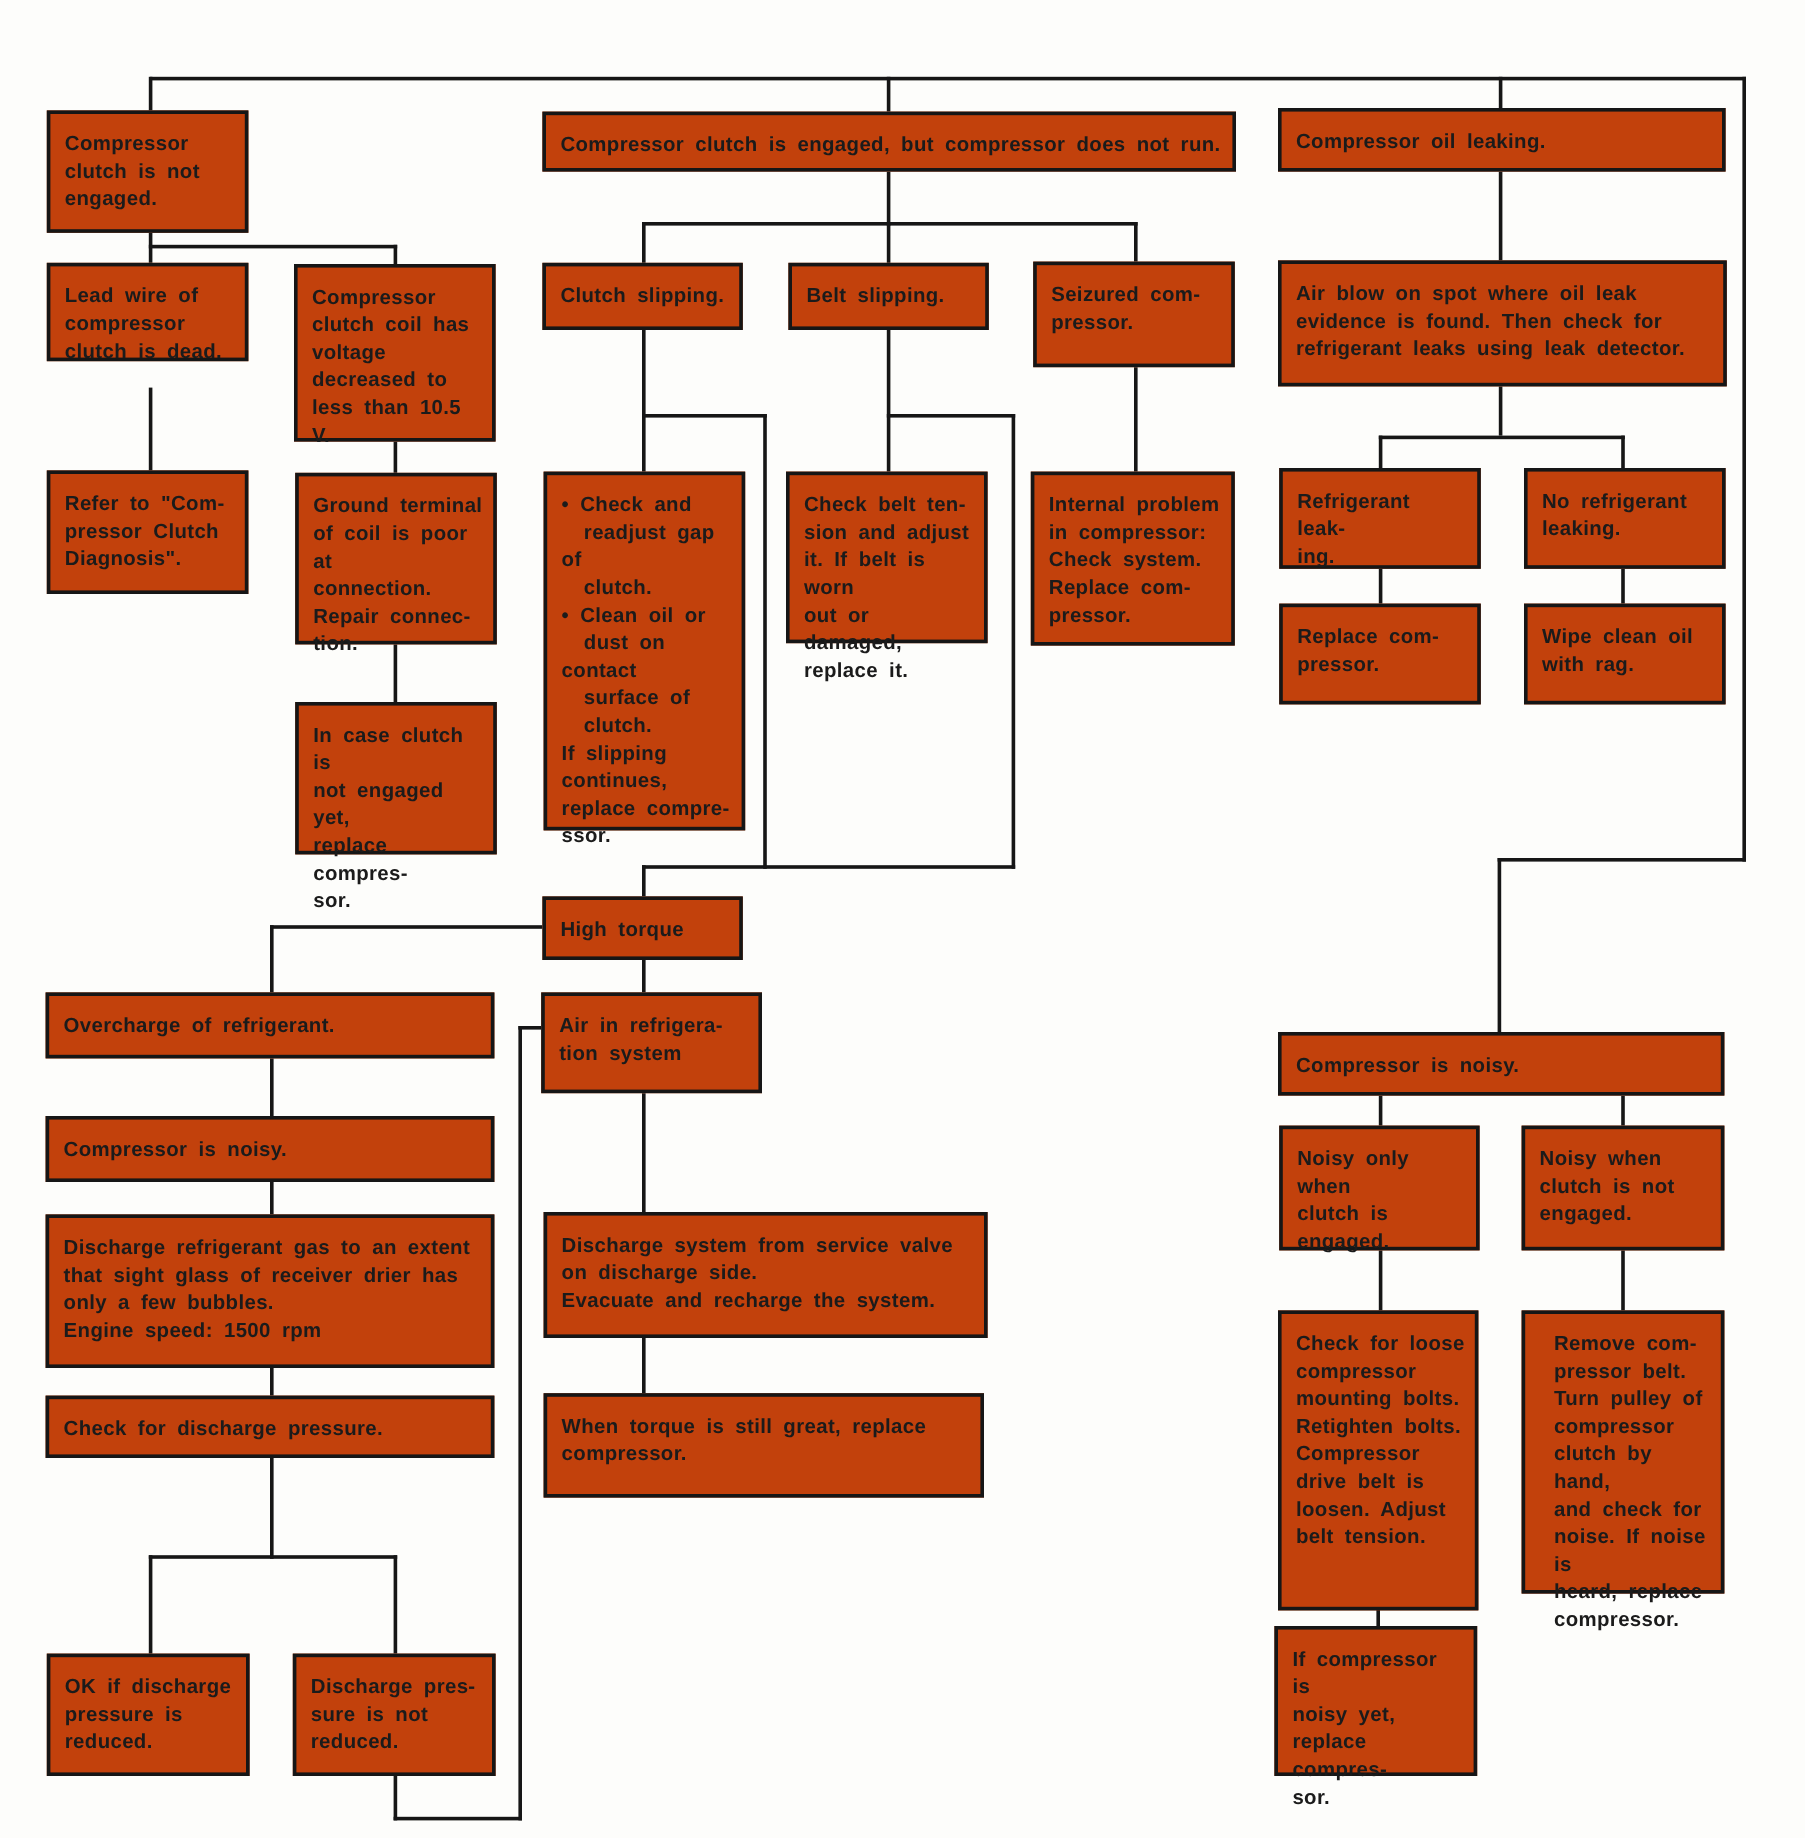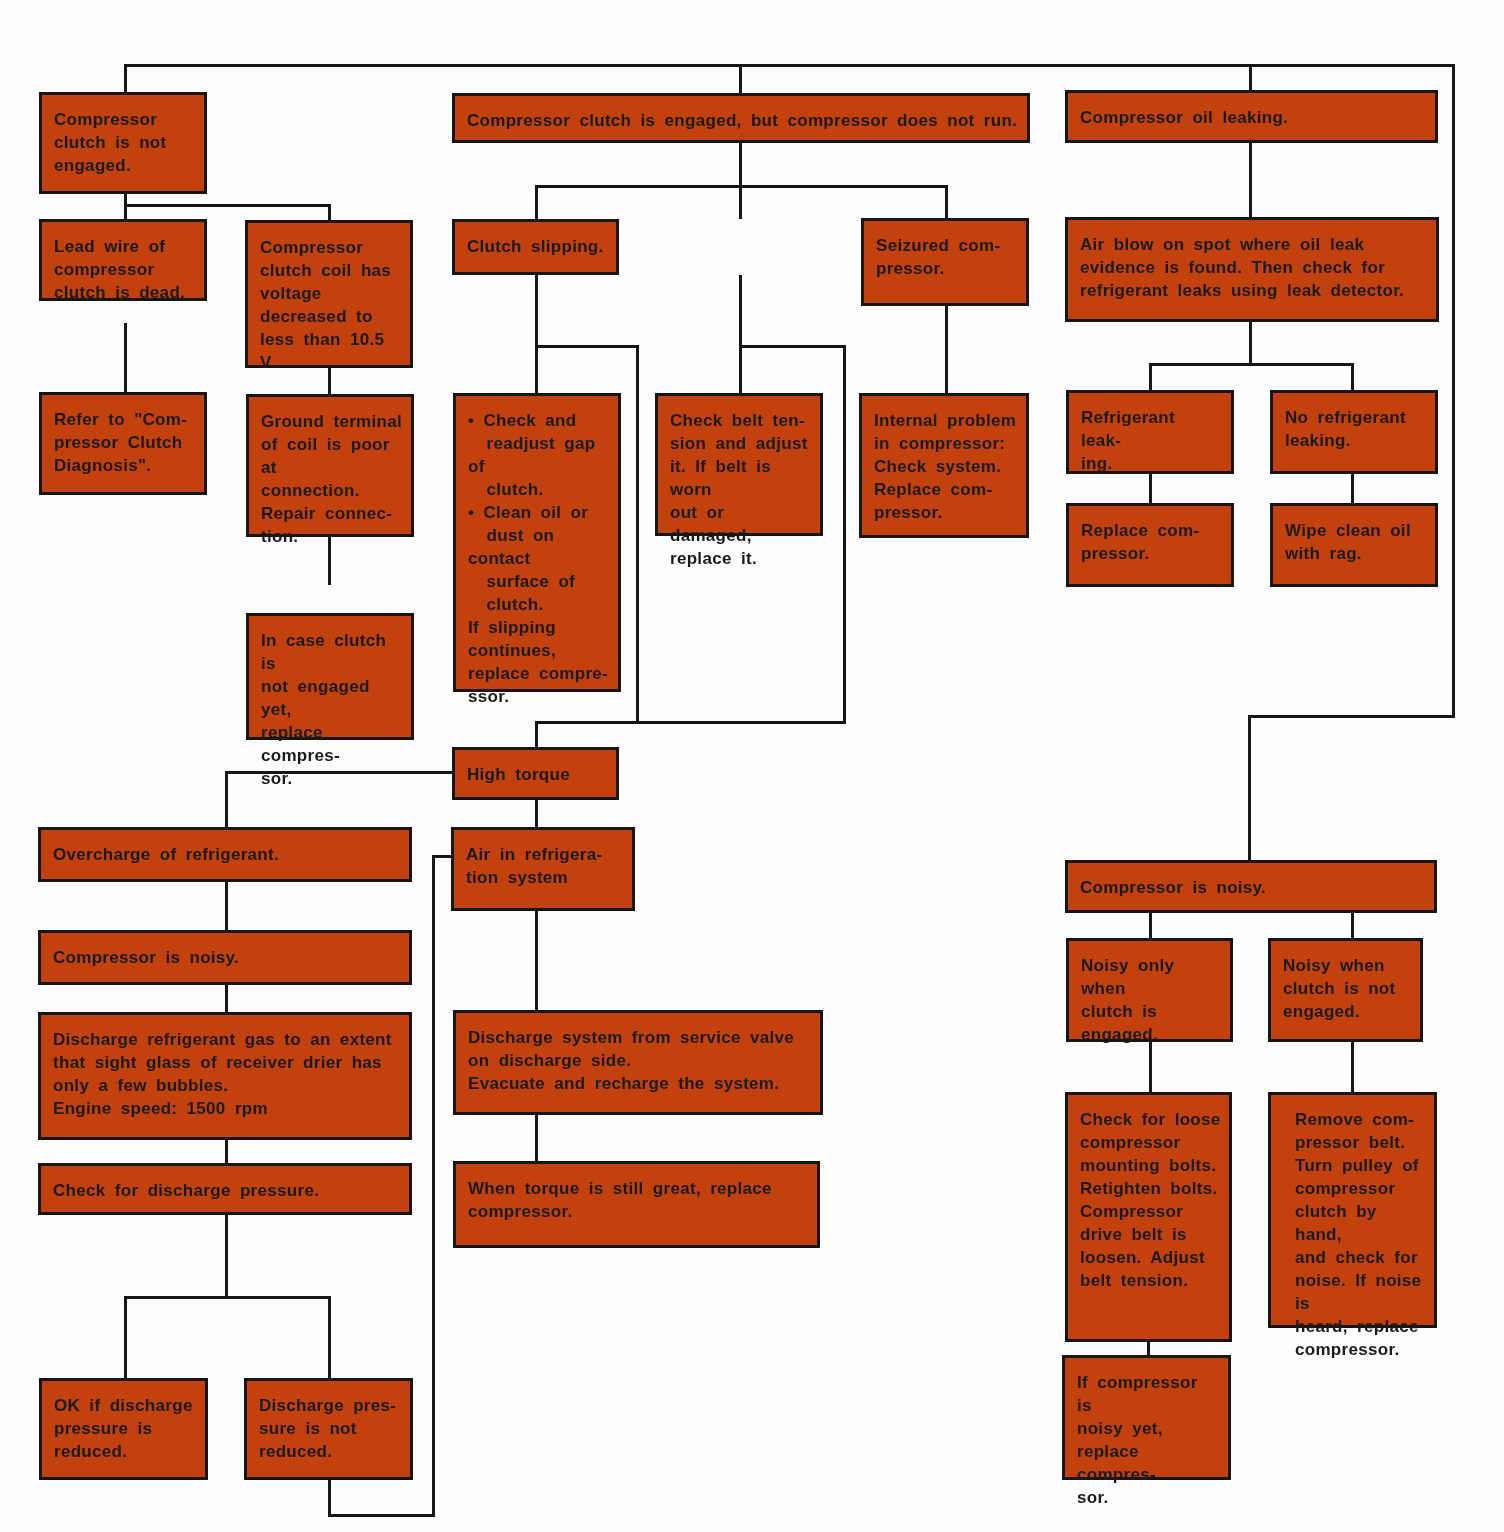--- a/index.html
+++ b/index.html
@@ -100,26 +100,27 @@
 decreased to
 less than 10.5 V.</span></div>
     <div class="node" style="left: 39px; top: 392px; width: 168px; height: 103px; border-color: rgb(22, 22, 22);"><span>Refer to "Com-
 pressor Clutch
 Diagnosis".</span></div>
     <div class="node" style="left: 246px; top: 394px; width: 168px; height: 143px; border-color: rgb(22, 22, 22);"><span>Ground terminal
 of coil is poor at
 connection.
 Repair connec-
 tion.</span></div>
-    <div class="node" style="left: 246px; top: 585px; width: 168px; height: 127px; border-color: rgb(22, 22, 22); margin-top: 28px;"><span>In case clutch is
+    <div class="node" style="left: 246px; top: 585px; width: 168px; height: 127px; border-color: rgb(22, 22, 22);"><span>In case clutch is
 not engaged yet,
 replace compres-
 sor.</span></div>
     <div class="node" style="left: 452px; top: 93px; width: 578px; height: 50px; border-color: rgb(22, 22, 22);"><span>Compressor clutch is engaged, but compressor does not run.</span></div>
     <div class="node" style="left: 452px; top: 219px; width: 167px; height: 56px; border-color: rgb(22, 22, 22);"><span>Clutch slipping.</span></div>
+    <div class="node" style="left: 657px; top: 219px; width: 167px; height: 56px; border-color: rgb(22, 22, 22);"><span>Belt slipping.</span></div>
     <div class="node" style="left: 861px; top: 218px; width: 168px; height: 88px; border-color: rgb(22, 22, 22);"><span>Seizured com-
 pressor.</span></div>
     <div class="node" style="left: 453px; top: 393px; width: 168px; height: 299px; border-color: rgb(22, 22, 22);"><span>• Check and
   readjust gap of
   clutch.
 • Clean oil or
   dust on contact
   surface of
   clutch.
 If slipping
@@ -166,21 +167,21 @@
     <div class="node" style="left: 39px; top: 1378px; width: 169px; height: 102px; border-color: rgb(22, 22, 22);"><span>OK if discharge
 pressure is
 reduced.</span></div>
     <div class="node" style="left: 244px; top: 1378px; width: 169px; height: 102px; border-color: rgb(22, 22, 22);"><span>Discharge pres-
 sure is not
 reduced.</span></div>
     <div class="node" style="left: 1065px; top: 860px; width: 372px; height: 53px; border-color: rgb(22, 22, 22);"><span>Compressor is noisy.</span></div>
     <div class="node" style="left: 1066px; top: 938px; width: 167px; height: 104px; border-color: rgb(22, 22, 22);"><span>Noisy only when
 clutch is
 engaged.</span></div>
-    <div class="node" style="left: 1268px; top: 938px; width: 155px; height: 104px; border-color: rgb(22, 22, 22);"><span>Noisy when
+    <div class="node" style="left: 1268px; top: 938px; width: 169px; height: 104px; border-color: rgb(22, 22, 22);"><span>Noisy when
 clutch is not
 engaged.</span></div>
     <div class="node" style="left: 1065px; top: 1092px; width: 167px; height: 250px; border-color: rgb(22, 22, 22);"><span>Check for loose
 compressor
 mounting bolts.
 Retighten bolts.
 Compressor
 drive belt is
 loosen. Adjust
 belt tension.</span></div>

